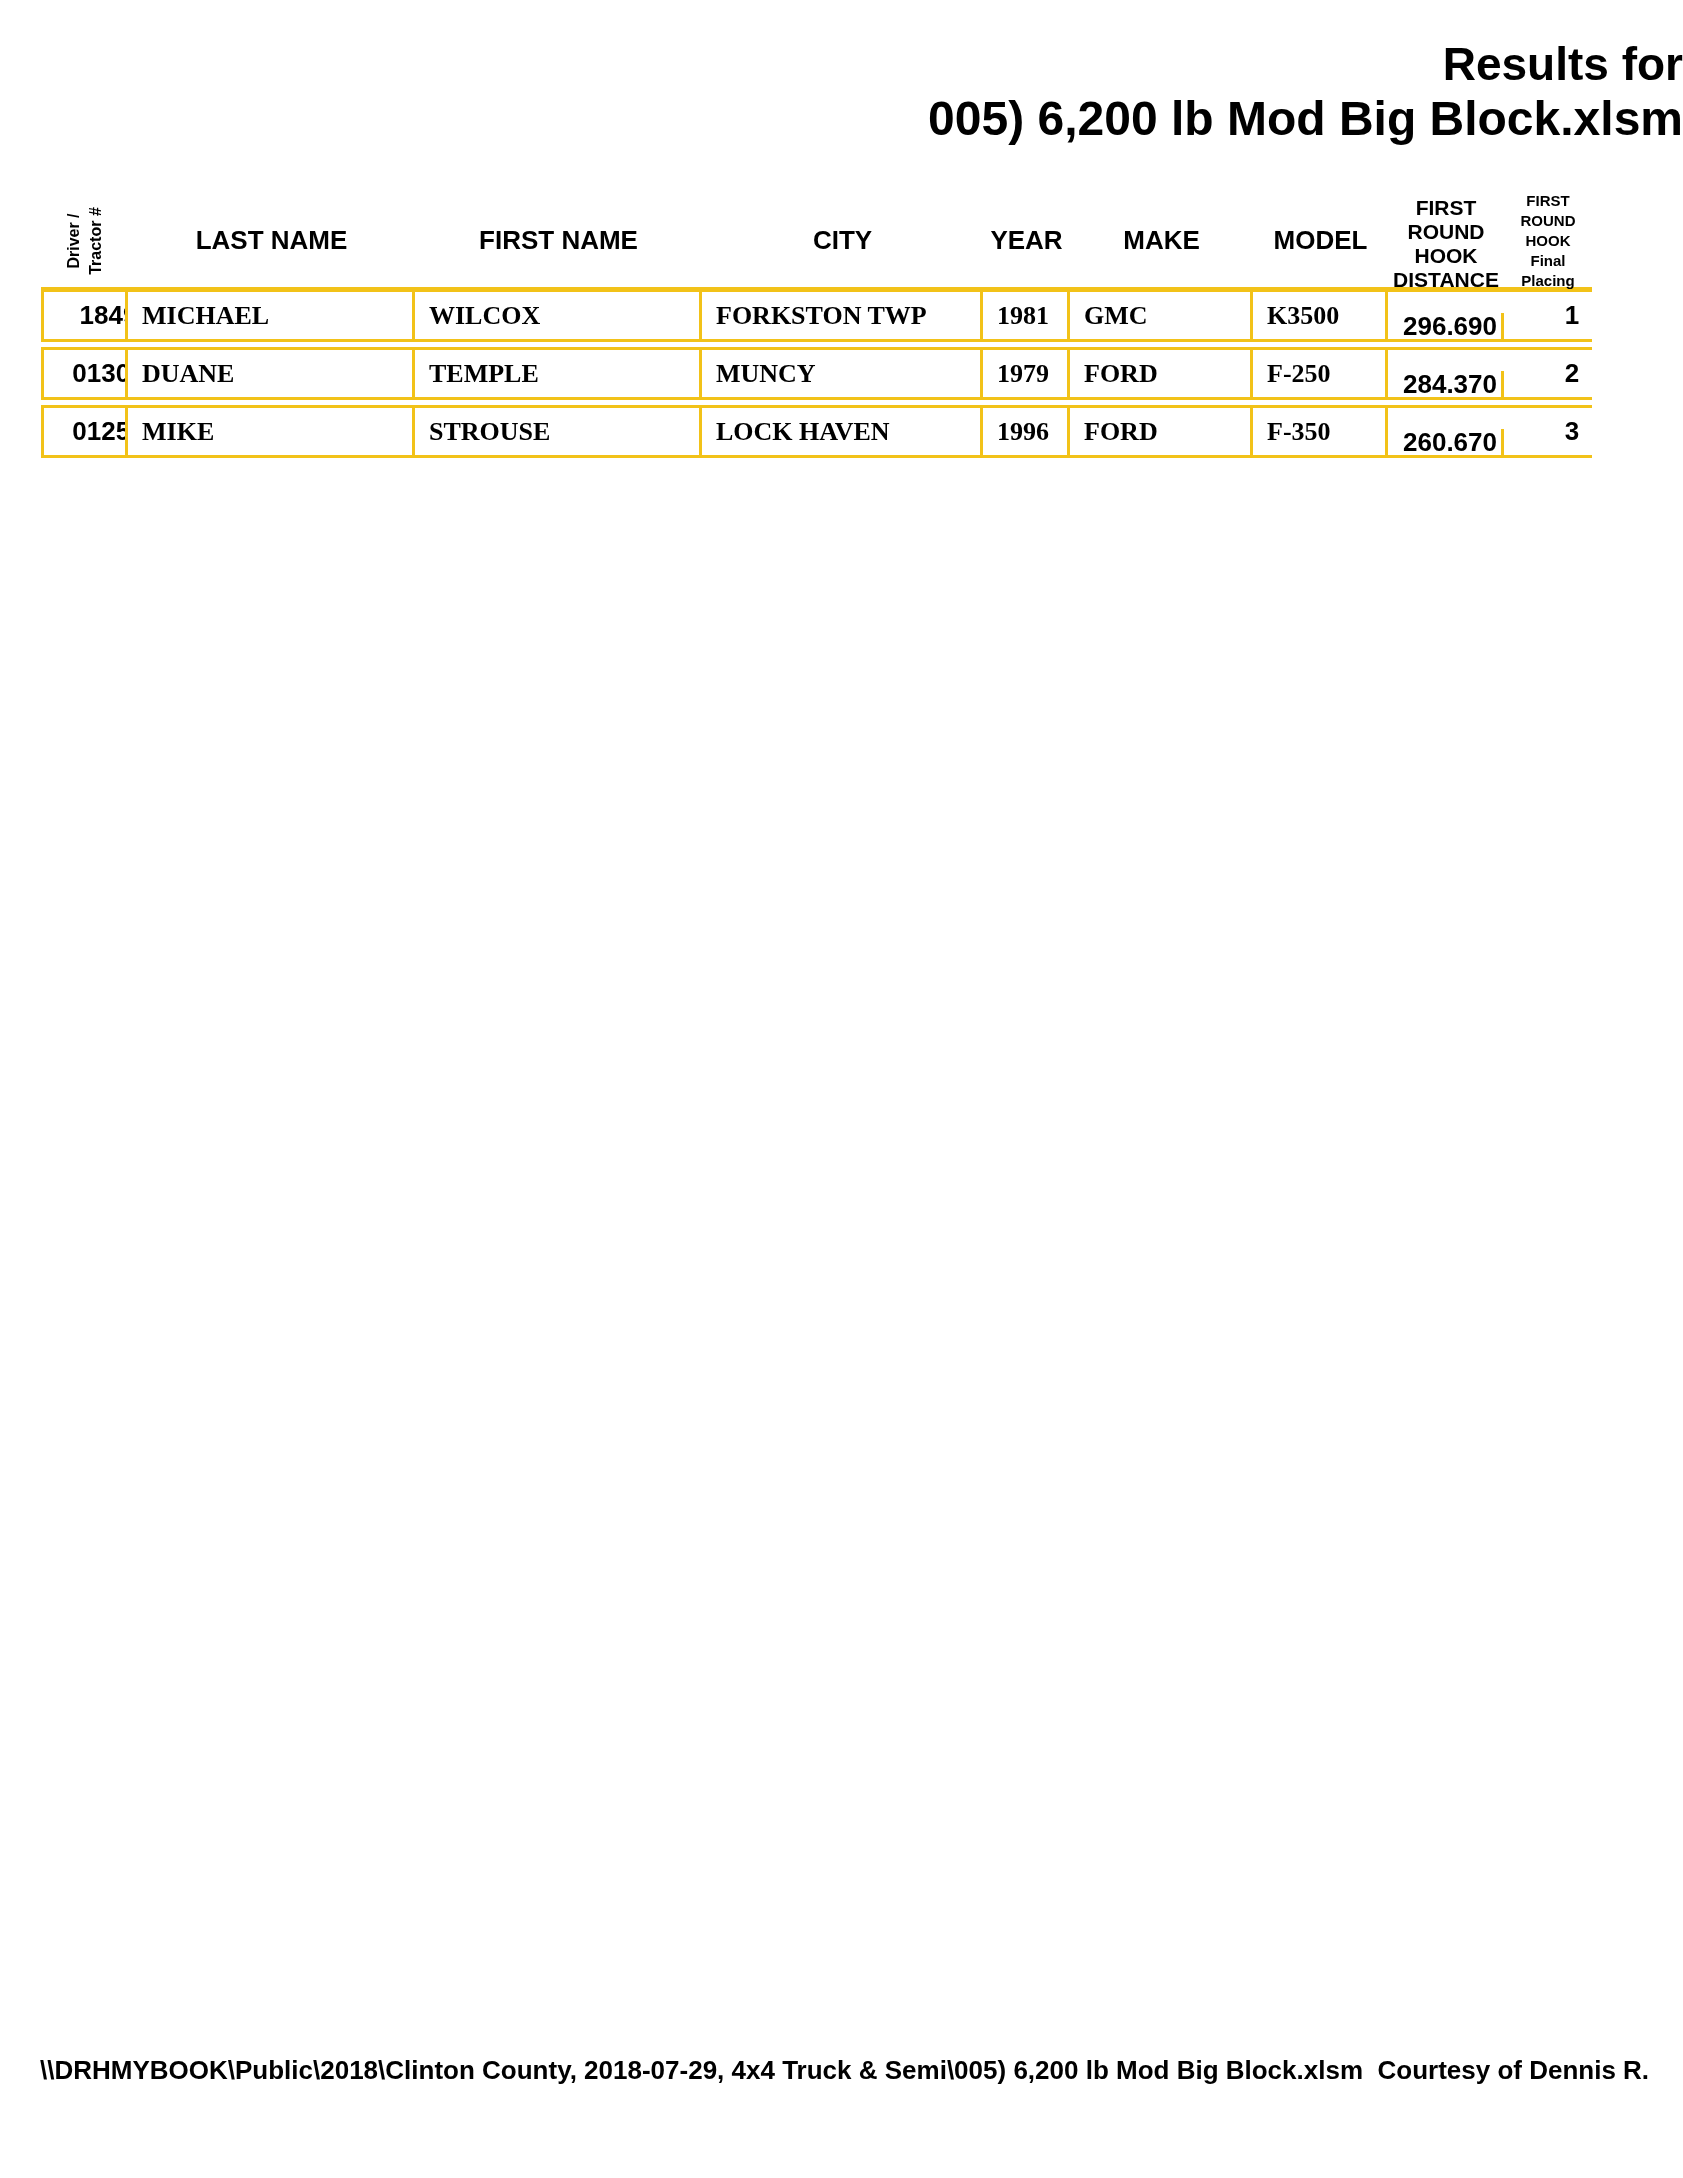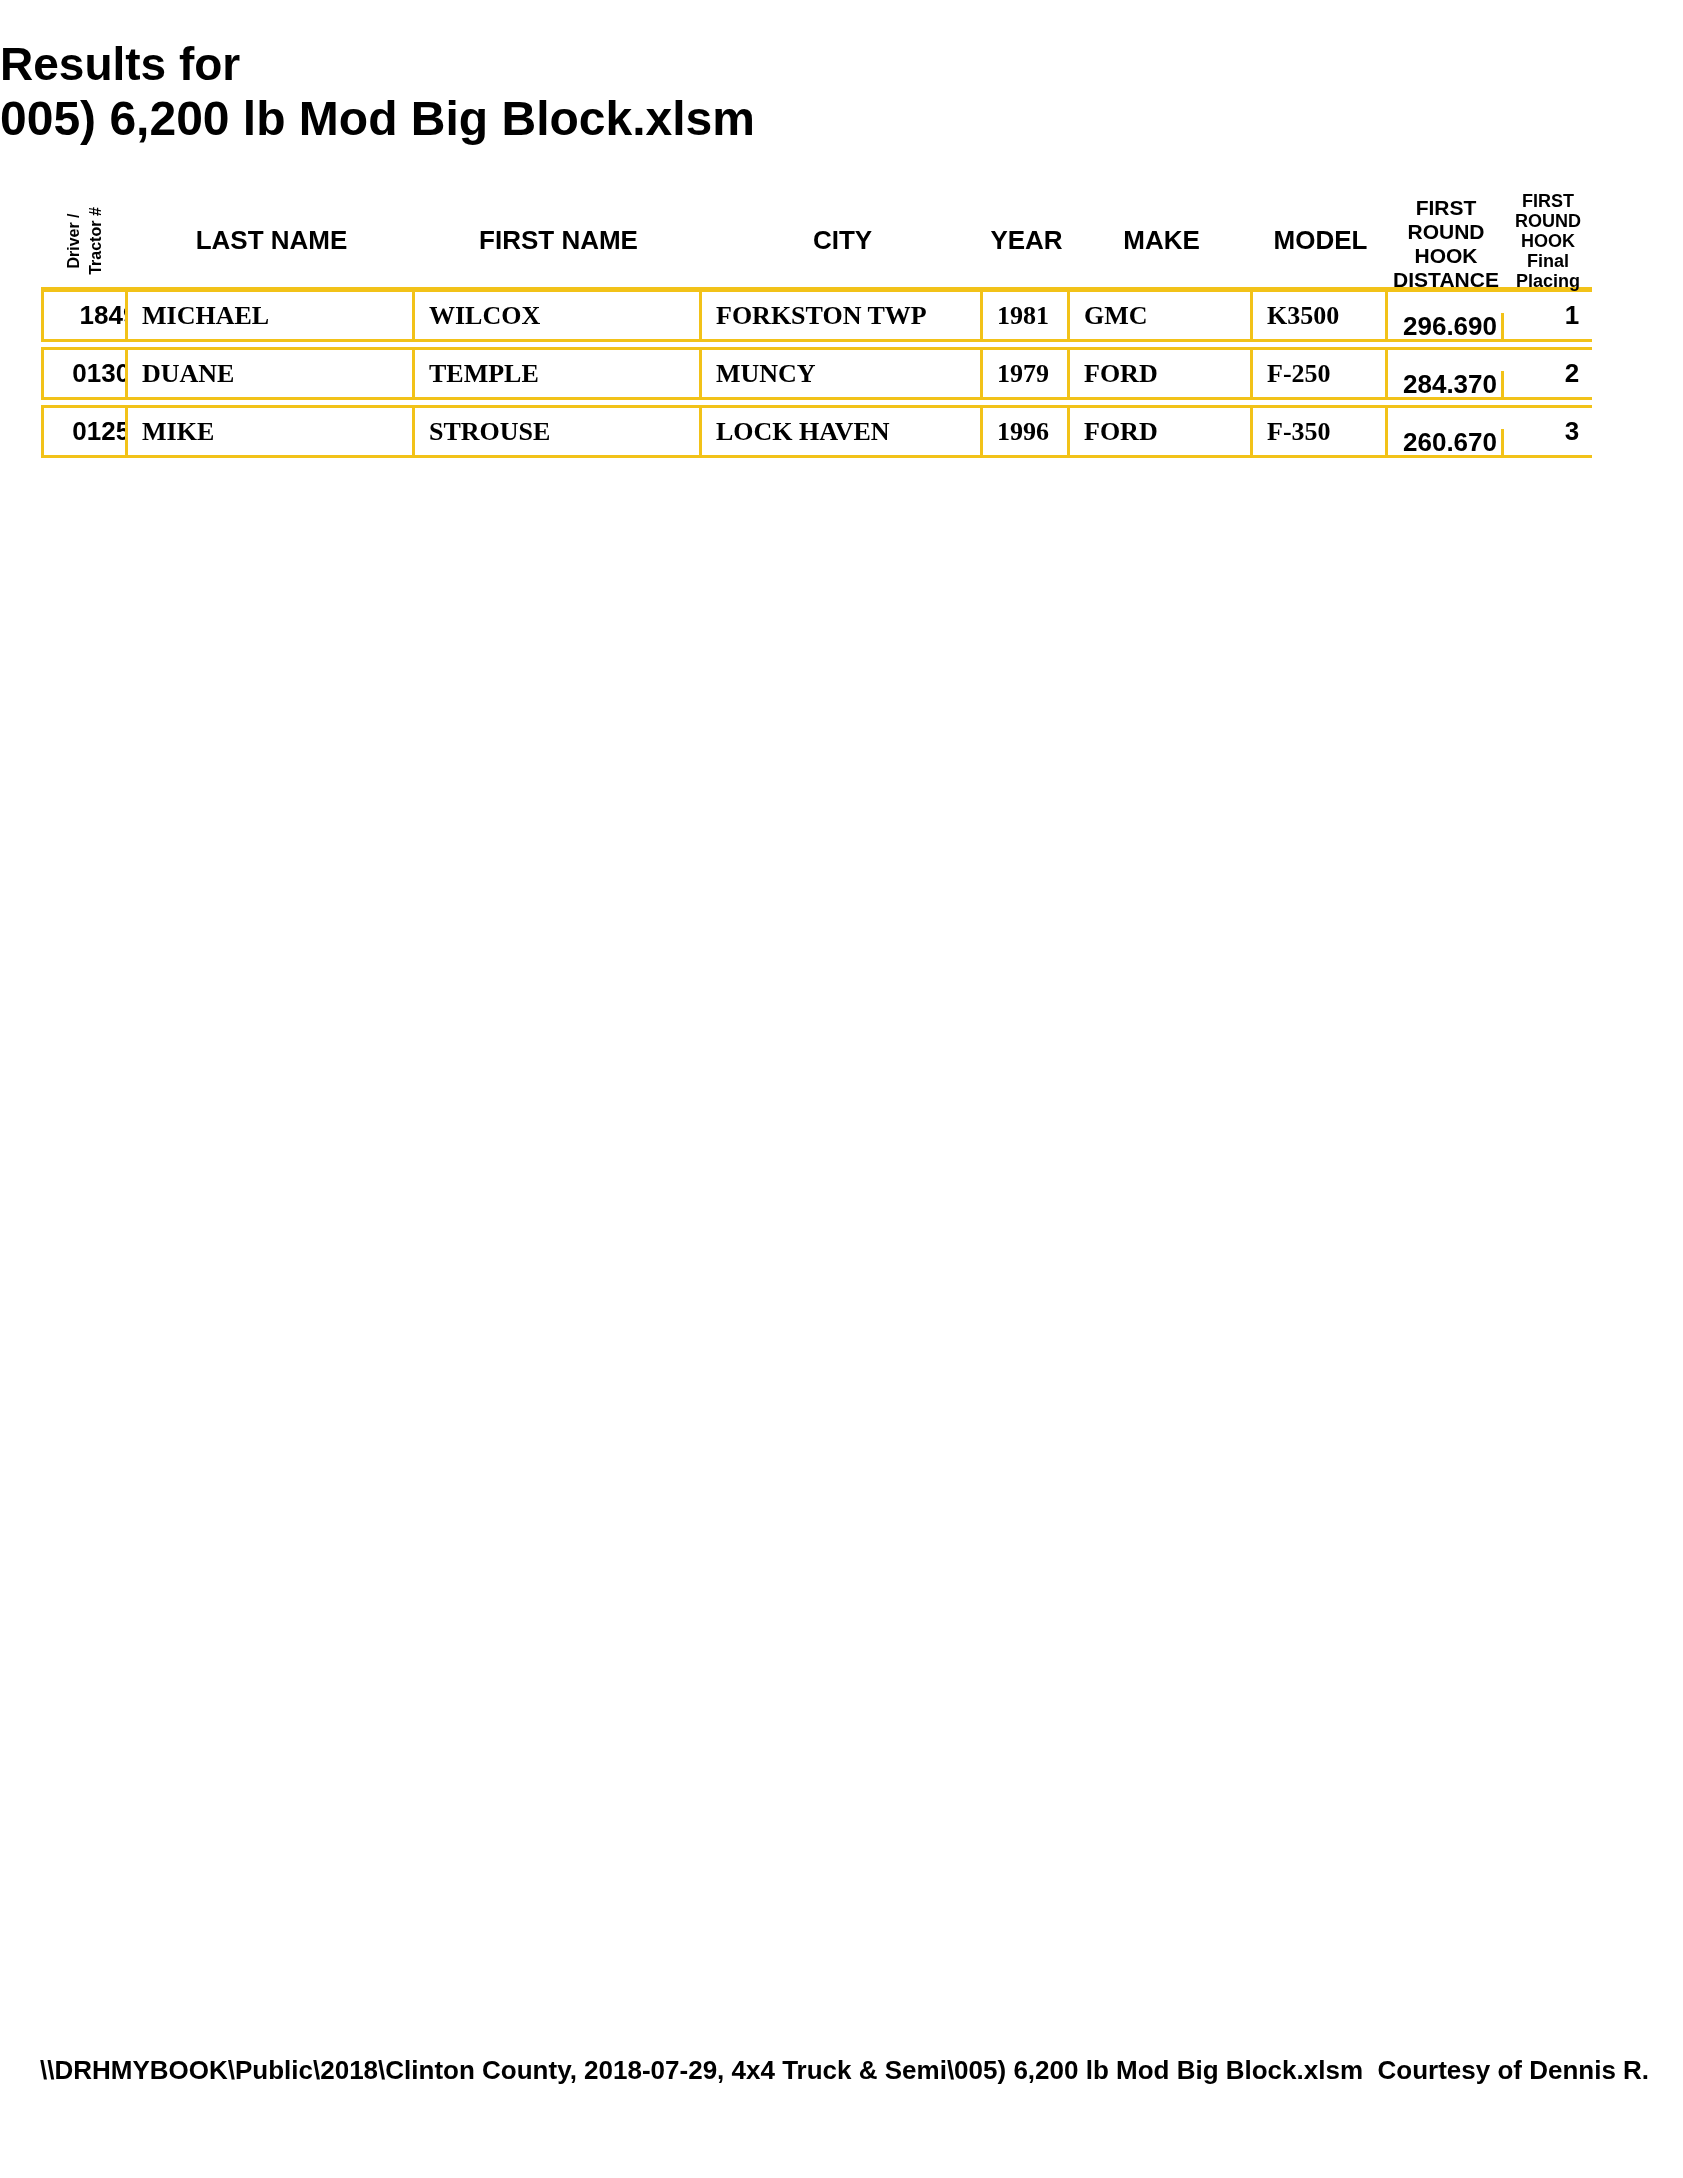--- a/index.html
+++ b/index.html
@@ -6,33 +6,33 @@
     --gold:#F2C218;
     --ink:#000000;
   }
   html,body{margin:0;padding:0;}
   body{
     width:1683px;height:2178px;background:#ffffff;position:relative;
     font-family:"Liberation Sans",sans-serif;font-weight:bold;color:var(--ink);
     overflow:hidden;
   }
   
-  .title-block{position:absolute;top:38px;left:0;width:1683px;text-align:left;}
+  .title-block{position:absolute;top:38px;left:0;width:1683px;text-align:right;}
   .title-line1{font-size:46px;line-height:53px;}
   .title-line2{font-size:48px;line-height:55px;}
 
   
   .results-table{position:absolute;left:41px;top:194px;width:1551px;}
   .header-row{display:flex;height:93px;border-bottom:2px solid var(--gold);}
   .header-cell{
     display:flex;flex-direction:column;align-items:center;justify-content:center;
     text-align:center;font-size:26px;box-sizing:border-box;flex:none;
   }
   .header-cell.hc-distance{font-size:21px;line-height:24px;justify-content:flex-start;padding-top:2px;}
-  .header-cell.hc-placing{font-size:18px;line-height:20px;}
+  .header-cell.hc-placing{font-size:15px;line-height:20px;}
   .rotated{transform:rotate(-90deg);font-size:16px;line-height:22px;white-space:nowrap;text-align:center;}
 
   .data-row{
     display:flex;height:53px;margin-bottom:5px;box-sizing:border-box;
     border:3px solid var(--gold);border-right:none;background:#ffffff;
   }
   .cell{
     box-sizing:border-box;border-right:3px solid var(--gold);
     display:flex;align-items:center;font-size:26px;flex:none;overflow:hidden;white-space:nowrap;padding-left:48px;
   }

